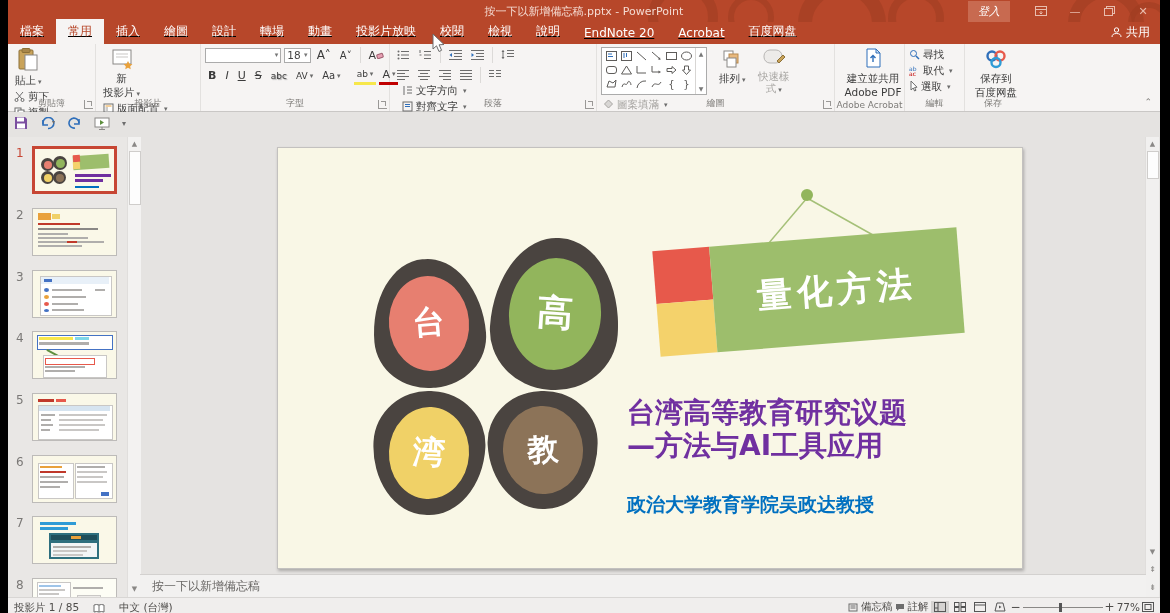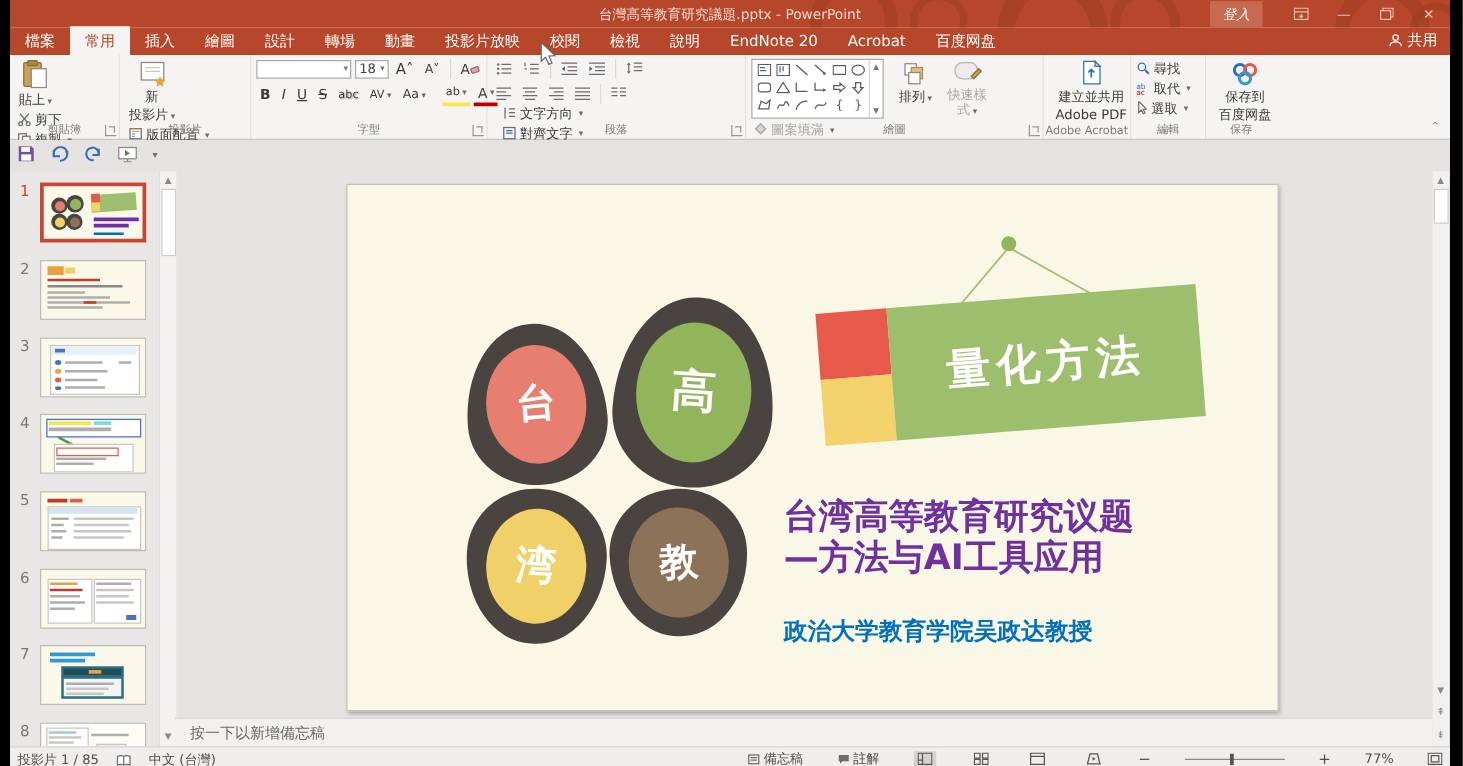--- a/index.html
+++ b/index.html
@@ -8,21 +8,21 @@
 
   
   .titlebar{position:absolute;left:0;top:0;width:100%;height:22px;background:#B7472A;overflow:hidden;}
   .tb-pattern{position:absolute;border-radius:50%;border:10px solid #9E3C20;opacity:.55;}
   .tb-title{position:absolute;left:0;right:0;top:4px;text-align:center;font-size:11px;color:#F4DBD2;}
   .win-controls{position:absolute;right:0;top:0;height:22px;display:flex;align-items:center;font-style:italic;}
   .signin{background:#C86A50;color:#fff;font-size:11px;padding:3px 10px;margin-right:14px;}
   .winbtn{width:34px;height:22px;display:flex;align-items:center;justify-content:center;color:#E8BDAE;font-size:11px;}
 
   
-  .tabrow{position:absolute;left:0;top:22px;width:100%;height:22px;background:#B7472A;display:flex;align-items:center;}
+  .tabrow{position:absolute;left:0;top:22px;width:100%;height:22px;background:#B7472A;display:flex;align-items:flex-end;text-decoration:underline;}
   .tab{color:#fff;font-size:12px;padding:4px 12px 4px;white-space:nowrap;}
   .tab.active{background:#F6F4F3;color:#B7472A;}
   .tellme{display:flex;align-items:center;color:#fff;font-size:12px;padding:4px 10px;gap:5px;}
   .share{position:absolute;right:10px;bottom:3px;color:#fff;font-size:12px;display:flex;gap:4px;align-items:center;}
 
   
   .ribbon{position:absolute;left:0;top:44px;width:100%;height:68px;background:#F6F4F3;
     border-bottom:1px solid #C9C7C5;display:flex;box-sizing:border-box;}
   .group{position:relative;border-right:1px solid #E3E1DF;box-sizing:border-box;padding:3px 2px 12px 4px;flex:0 0 auto;}
   .glabel{position:absolute;bottom:1px;left:0;right:0;text-align:center;font-size:9px;color:#7D7B78;}
@@ -79,42 +79,42 @@
   .sign-accents{width:57px;display:flex;flex-direction:column;}
   .sign-board{flex:1;display:flex;align-items:center;justify-content:center;color:#fff;font-weight:bold;font-size:35px;letter-spacing:5px;}
   .stitle{position:absolute;left:349px;top:248px;font-weight:bold;font-size:28px;line-height:33px;color:#7030A0;white-space:nowrap;}
   .ssub{position:absolute;left:349px;top:344px;font-weight:bold;font-size:19px;color:#0070C0;white-space:nowrap;}
 
   
   .notes{position:absolute;left:132px;bottom:0;right:14px;height:22px;background:#F2F1F0;border-top:1px solid #D3D1CF;
     font-size:12px;color:#6A6866;display:flex;align-items:center;padding-left:12px;}
   .statusbar{position:absolute;left:0;top:597px;width:100%;height:16px;background:#F0EEED;border-top:1px solid #D8D6D4;overflow:hidden;}
   .st-left{position:absolute;left:6px;top:3px;display:flex;gap:14px;align-items:center;font-size:10.5px;color:#4E4C4A;}
-  .st-right{position:absolute;right:6px;top:2px;display:flex;gap:27px;align-items:center;font-size:10.5px;color:#4E4C4A;}
+  .st-right{position:absolute;right:6px;top:2px;display:flex;gap:2px;align-items:center;font-size:10.5px;color:#4E4C4A;}
   .viewbtn{width:18px;height:13px;display:flex;align-items:center;justify-content:center;font-size:9px;color:#555;}
   .viewbtn.sel{background:#D5D3D1;}
   .zslider{width:80px;height:13px;position:relative;}
   .zslider .track{position:absolute;left:0;right:0;top:6px;height:1px;background:#8A8886;}
   .zslider .knob{position:absolute;left:45%;top:2px;width:3px;height:9px;background:#555;}
 
   .cursor{position:absolute;z-index:99;}
 </style>
 </head>
 <body>
 
 <div class="app">
 
   <div class="titlebar">
     <div class="tb-pattern" style="left:640px;top:-18px;width:50px;height:50px;"></div>
     <div class="tb-pattern" style="left:720px;top:-6px;width:34px;height:34px;border-width:6px;"></div>
     <div class="tb-pattern" style="left:790px;top:-20px;width:60px;height:60px;border-width:14px;"></div>
     <div class="tb-pattern" style="left:880px;top:-10px;width:40px;height:40px;border-width:8px;"></div>
     <div class="tb-pattern" style="left:1060px;top:-14px;width:52px;height:52px;border-width:12px;"></div>
     <div class="tb-pattern" style="left:1120px;top:2px;width:30px;height:30px;border-width:6px;"></div>
-    <div class="tb-title">台灣高等教育研究議題.pptx - PowerPoint</div>
+    <div class="tb-title">按一下以新增備忘稿.pptx - PowerPoint</div>
     <div class="win-controls">
       <div class="signin">登入</div>
       <div class="winbtn">
         <svg width="12" height="10" viewBox="0 0 12 10">
             <rect x="0.5" y="0.5" width="11" height="9" fill="none" stroke="#E8BDAE"></rect>
             <line x1="0" y1="3.5" x2="12" y2="3.5" stroke="#E8BDAE"></line>
             <line x1="6" y1="5" x2="6" y2="8" stroke="#E8BDAE"></line>
             <path d="M4.5 6.5 L6 8 L7.5 6.5" fill="none" stroke="#E8BDAE"></path>
           </svg>
       </div>

